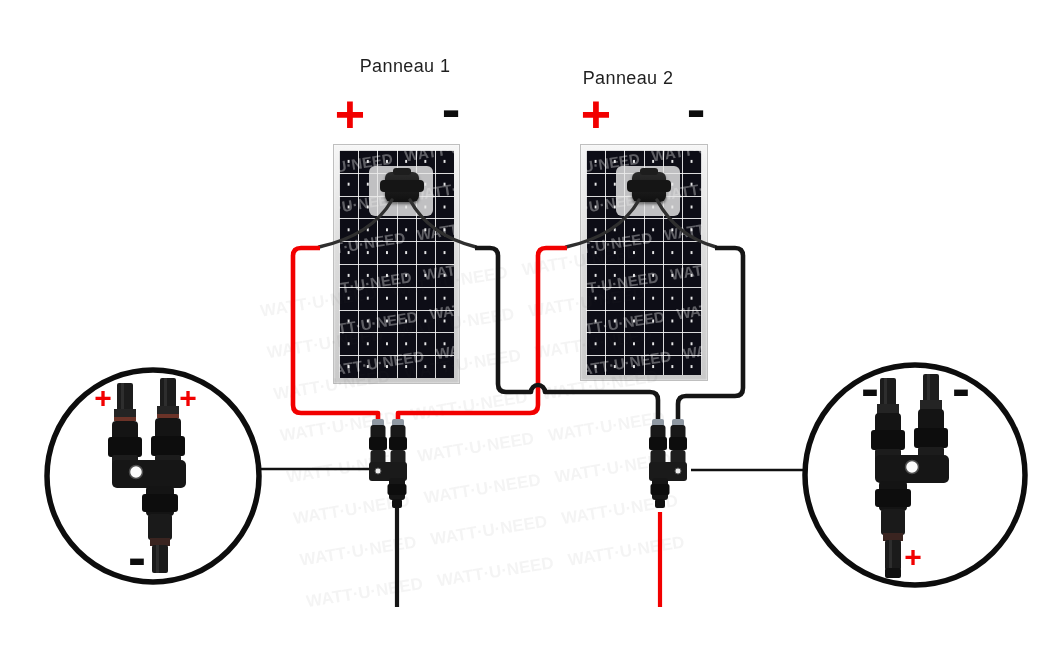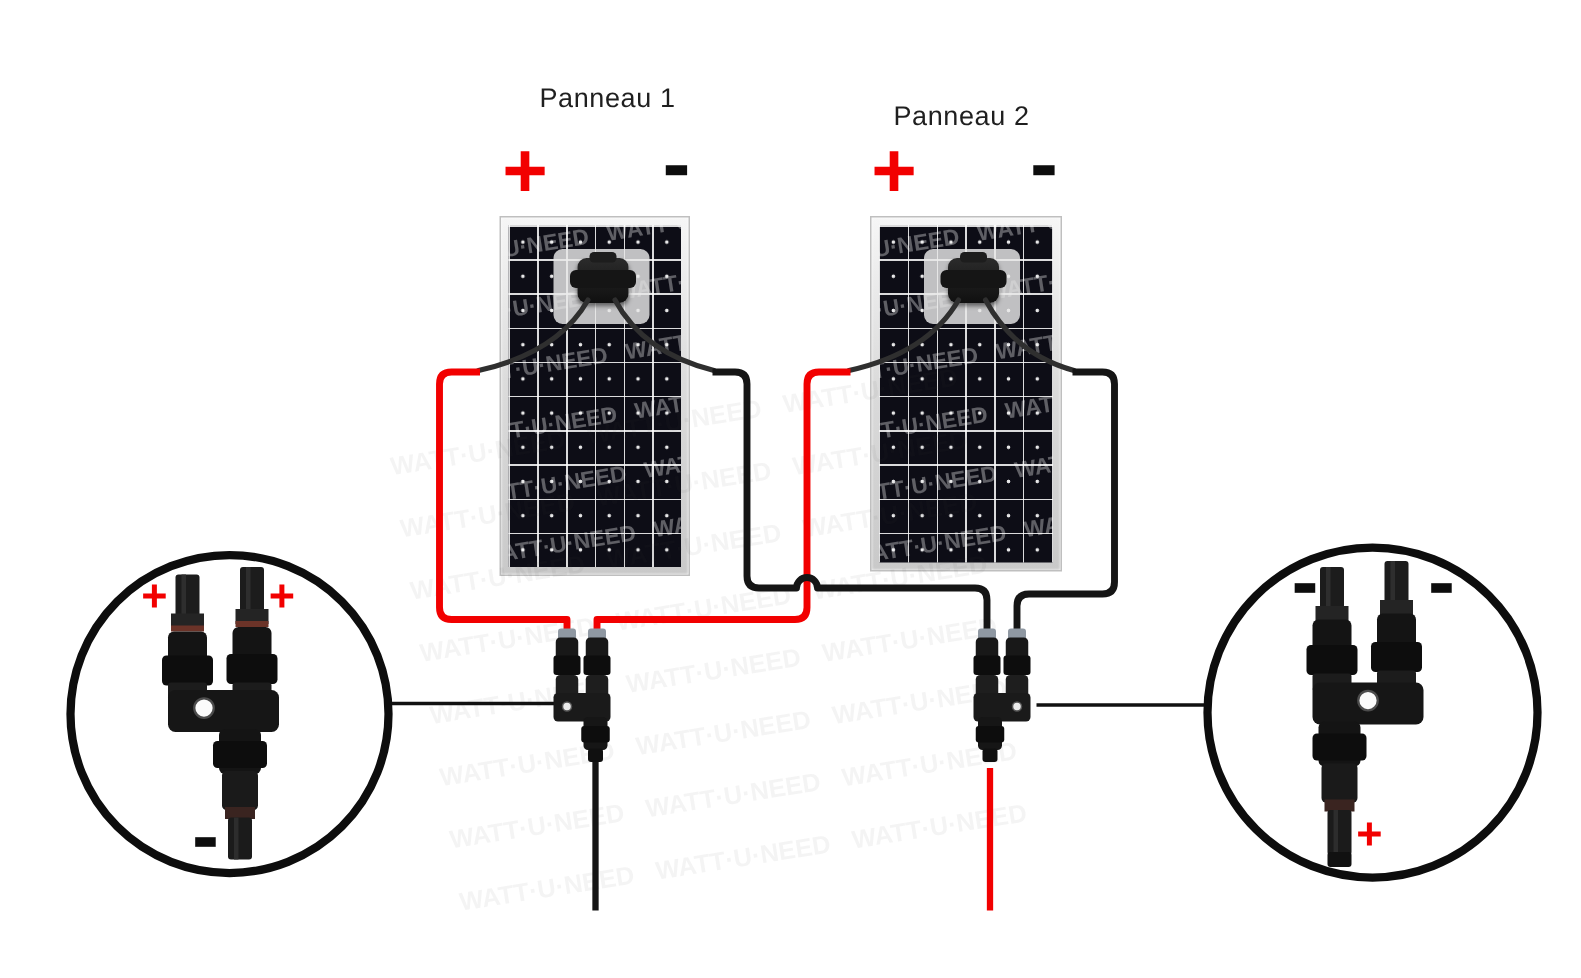--- a/index.html
+++ b/index.html
@@ -58,21 +58,21 @@
   <span class="sign plus-big" style="left:350px;top:114px;color:#f20000;">+</span>
   <span class="sign minus-big" style="left:451px;top:109px;color:#0d0d0d;">-</span>
   <div class="panel" style="left:333px;top:144px;width:127px;height:240px;">
     <div class="cells">
       <div class="wm">WATT·U·NEED  WATT·U·NEED  WATT·U·NEED  WATT·U·NEED  WATT·U·NEED  WATT·U·NEED  WATT·U·NEED  WATT·U·NEED  WATT·U·NEED  WATT·U·NEED  WATT·U·NEED  WATT·U·NEED  WATT·U·NEED  WATT·U·NEED  WATT·U·NEED  WATT·U·NEED  WATT·U·NEED  WATT·U·NEED  WATT·U·NEED  WATT·U·NEED  WATT·U·NEED  WATT·U·NEED  WATT·U·NEED  WATT·U·NEED  WATT·U·NEED  WATT·U·NEED  WATT·U·NEED  WATT·U·NEED  WATT·U·NEED  WATT·U·NEED  WATT·U·NEED  WATT·U·NEED  WATT·U·NEED  WATT·U·NEED  WATT·U·NEED  WATT·U·NEED  WATT·U·NEED  WATT·U·NEED  WATT·U·NEED  WATT·U·NEED  </div>
       <div class="jplate"></div>
       <div class="jbox"></div>
     </div>
   </div>
 
-  <span class="panel-label" style="left:641px;top:78px;">Panneau 2</span>
+  <span class="panel-label" style="left:628px;top:78px;">Panneau 2</span>
   <span class="sign plus-big" style="left:596px;top:114px;color:#f20000;">+</span>
   <span class="sign minus-big" style="left:696px;top:109px;color:#0d0d0d;">-</span>
   <div class="panel" style="left:580px;top:144px;width:128px;height:237px;">
     <div class="cells">
       <div class="wm">WATT·U·NEED  WATT·U·NEED  WATT·U·NEED  WATT·U·NEED  WATT·U·NEED  WATT·U·NEED  WATT·U·NEED  WATT·U·NEED  WATT·U·NEED  WATT·U·NEED  WATT·U·NEED  WATT·U·NEED  WATT·U·NEED  WATT·U·NEED  WATT·U·NEED  WATT·U·NEED  WATT·U·NEED  WATT·U·NEED  WATT·U·NEED  WATT·U·NEED  WATT·U·NEED  WATT·U·NEED  WATT·U·NEED  WATT·U·NEED  WATT·U·NEED  WATT·U·NEED  WATT·U·NEED  WATT·U·NEED  WATT·U·NEED  WATT·U·NEED  WATT·U·NEED  WATT·U·NEED  WATT·U·NEED  WATT·U·NEED  WATT·U·NEED  WATT·U·NEED  WATT·U·NEED  WATT·U·NEED  WATT·U·NEED  WATT·U·NEED  </div>
       <div class="jplate"></div>
       <div class="jbox"></div>
     </div>
   </div>
 

